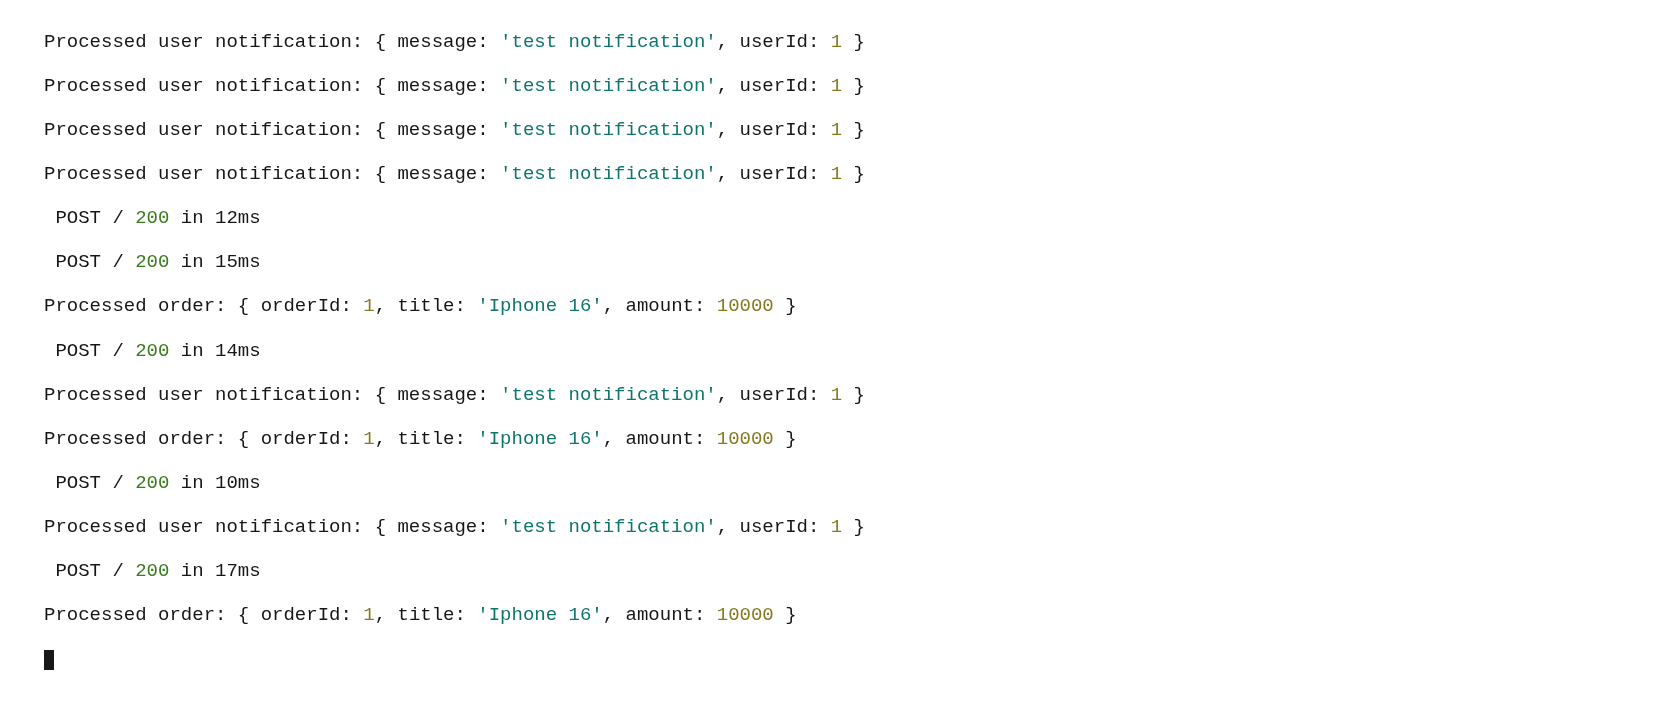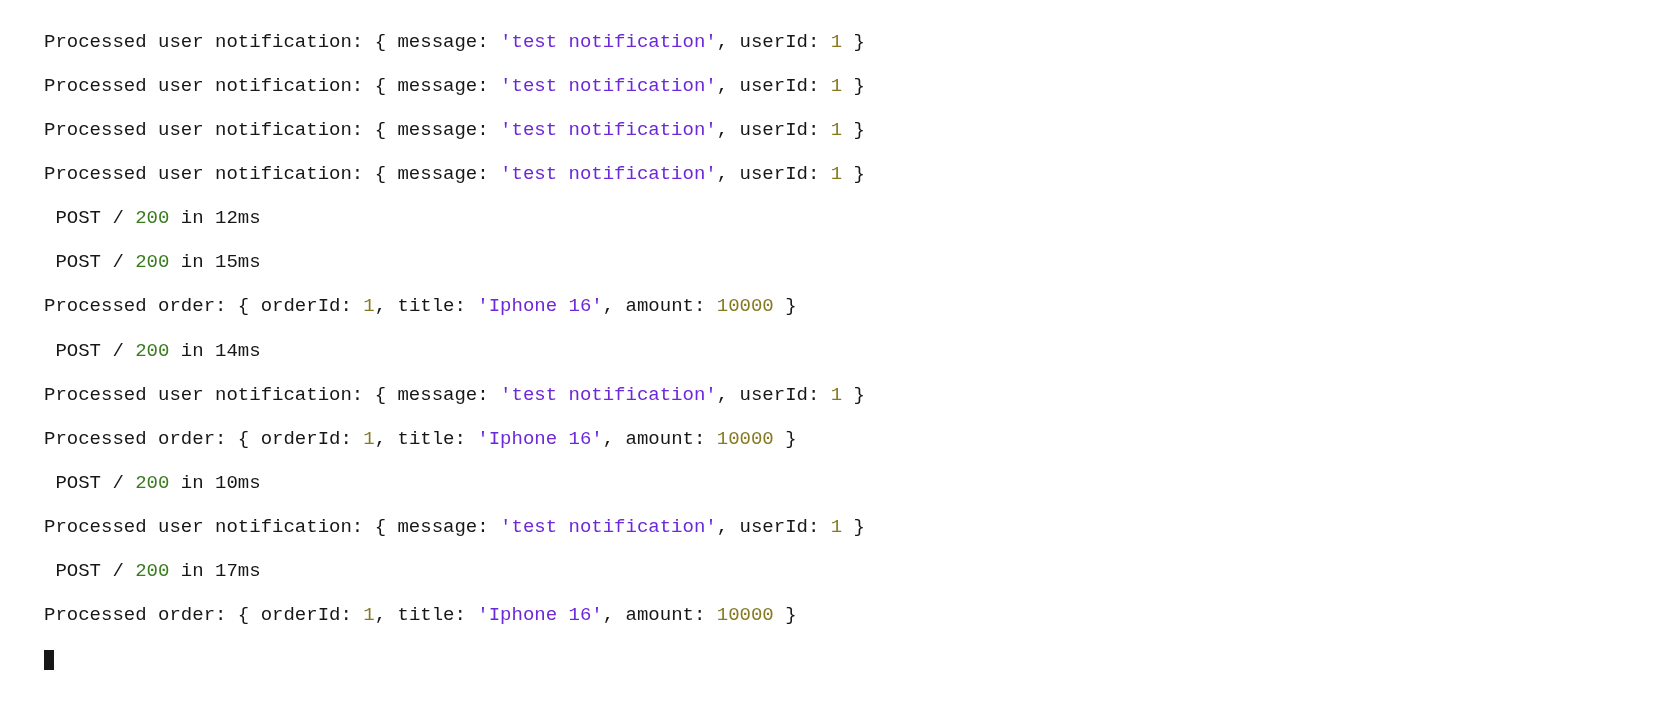--- a/index.html
+++ b/index.html
@@ -10,21 +10,21 @@
       font-size: 19px;
       line-height: 2.32;
       color: #171717;
     }
     .terminal {
       white-space: pre;
     }
     .line {
       display: block;
     }
-    .str { color: #6d28d9; }
+    .str { color: #0f766e; }
     .num { color: #867a21; }
     .status { color: #3b7c1f; }
     .cursor {
       display: inline-block;
       width: 10px;
       height: 20px;
       background: #171717;
       vertical-align: text-bottom;
       margin-top: -2px;
     }

